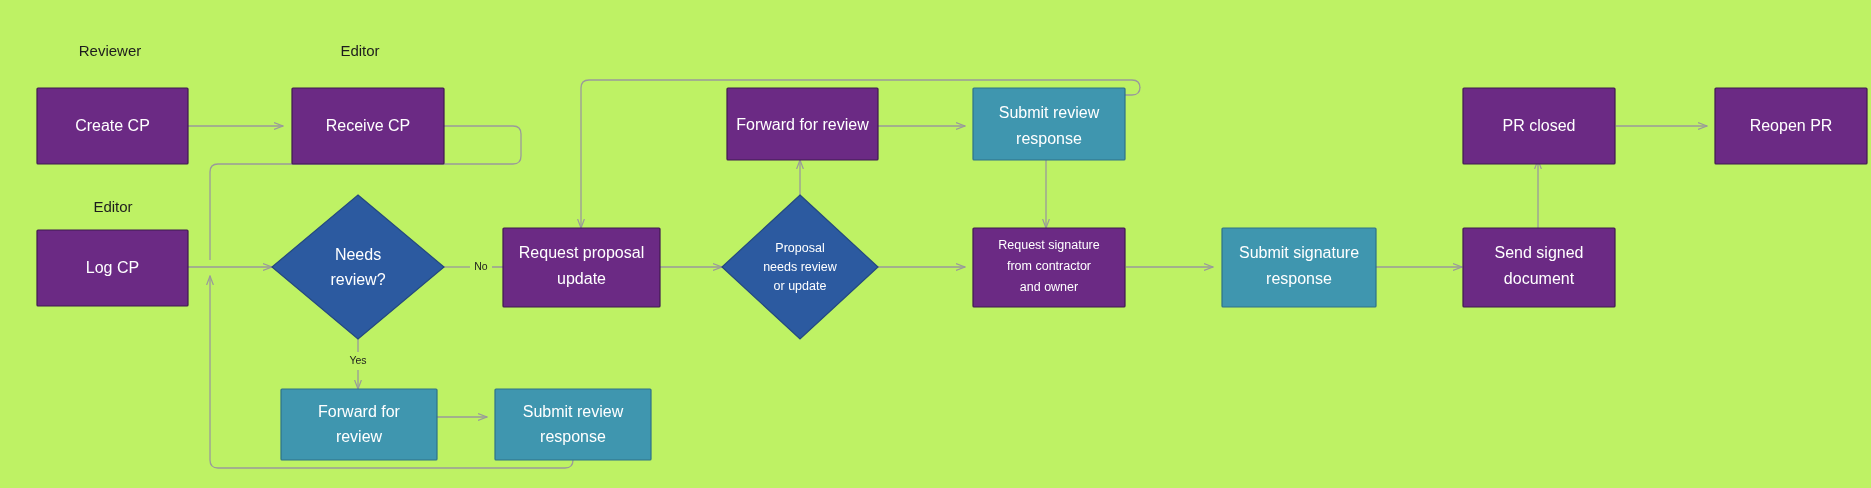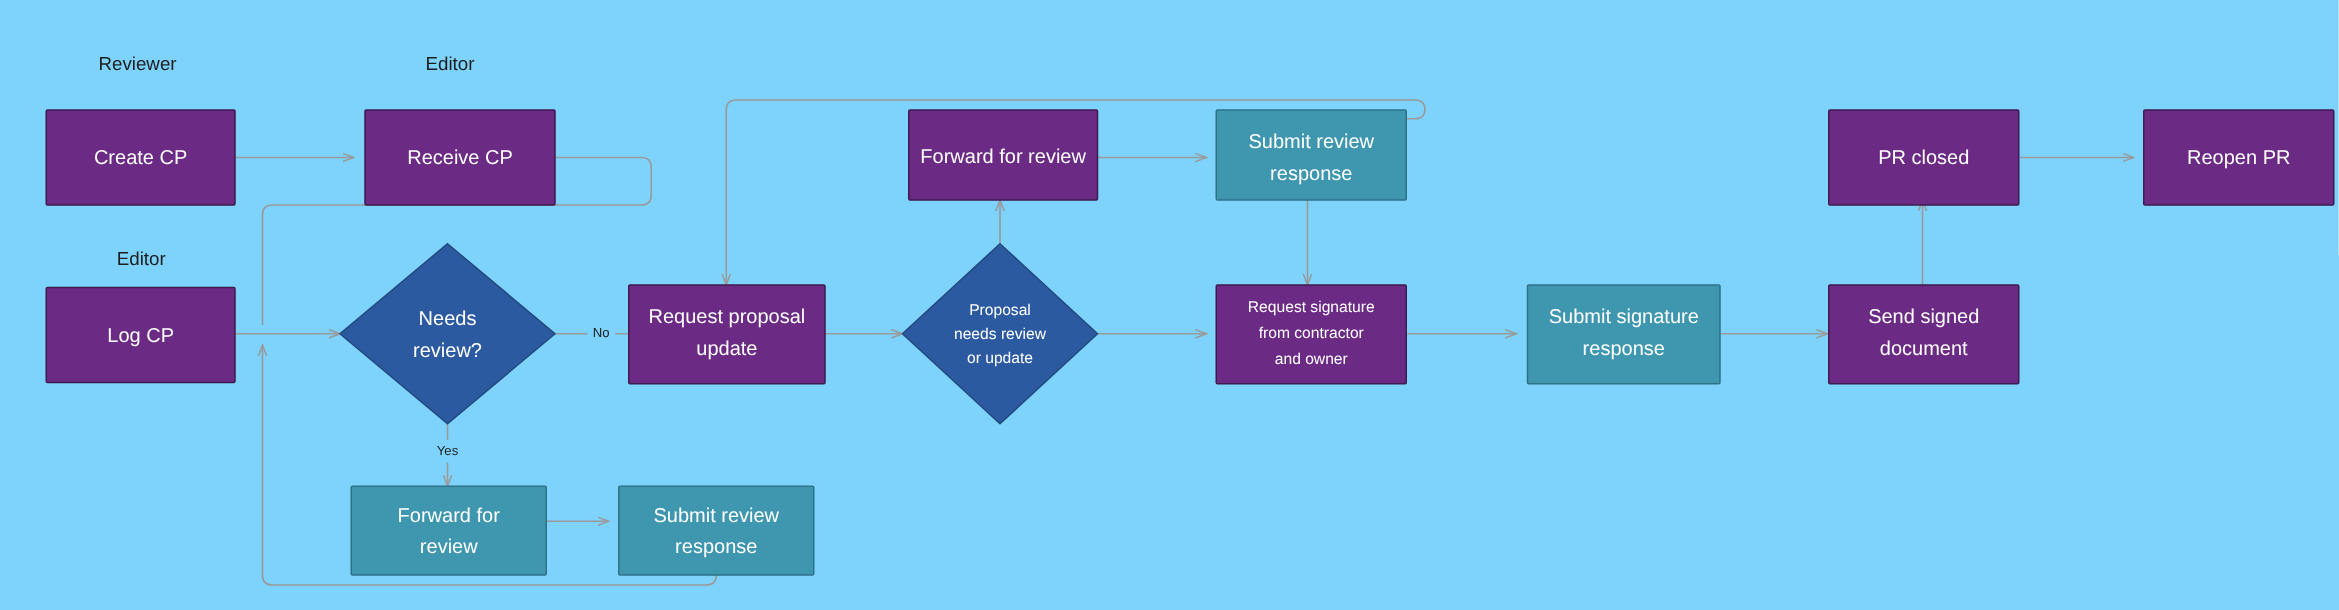--- a/index.html
+++ b/index.html
@@ -11,21 +11,21 @@
   body {
     width: 1871px;
     height: 488px;
     overflow: hidden;
     font-family: "Liberation Sans", sans-serif;
   }
   #flow-root {
     position: relative;
     width: 1871px;
     height: 488px;
-    background: #7dd3fc;
+    background: #bef264;
   }
   svg#flow-svg {
     display: block;
     width: 1871px;
     height: 488px;
   }
   .node-rect {
     stroke-width: 1.2px;
   }
   .node-purple { fill: #6b2a84; stroke: #3f1a4f; }

